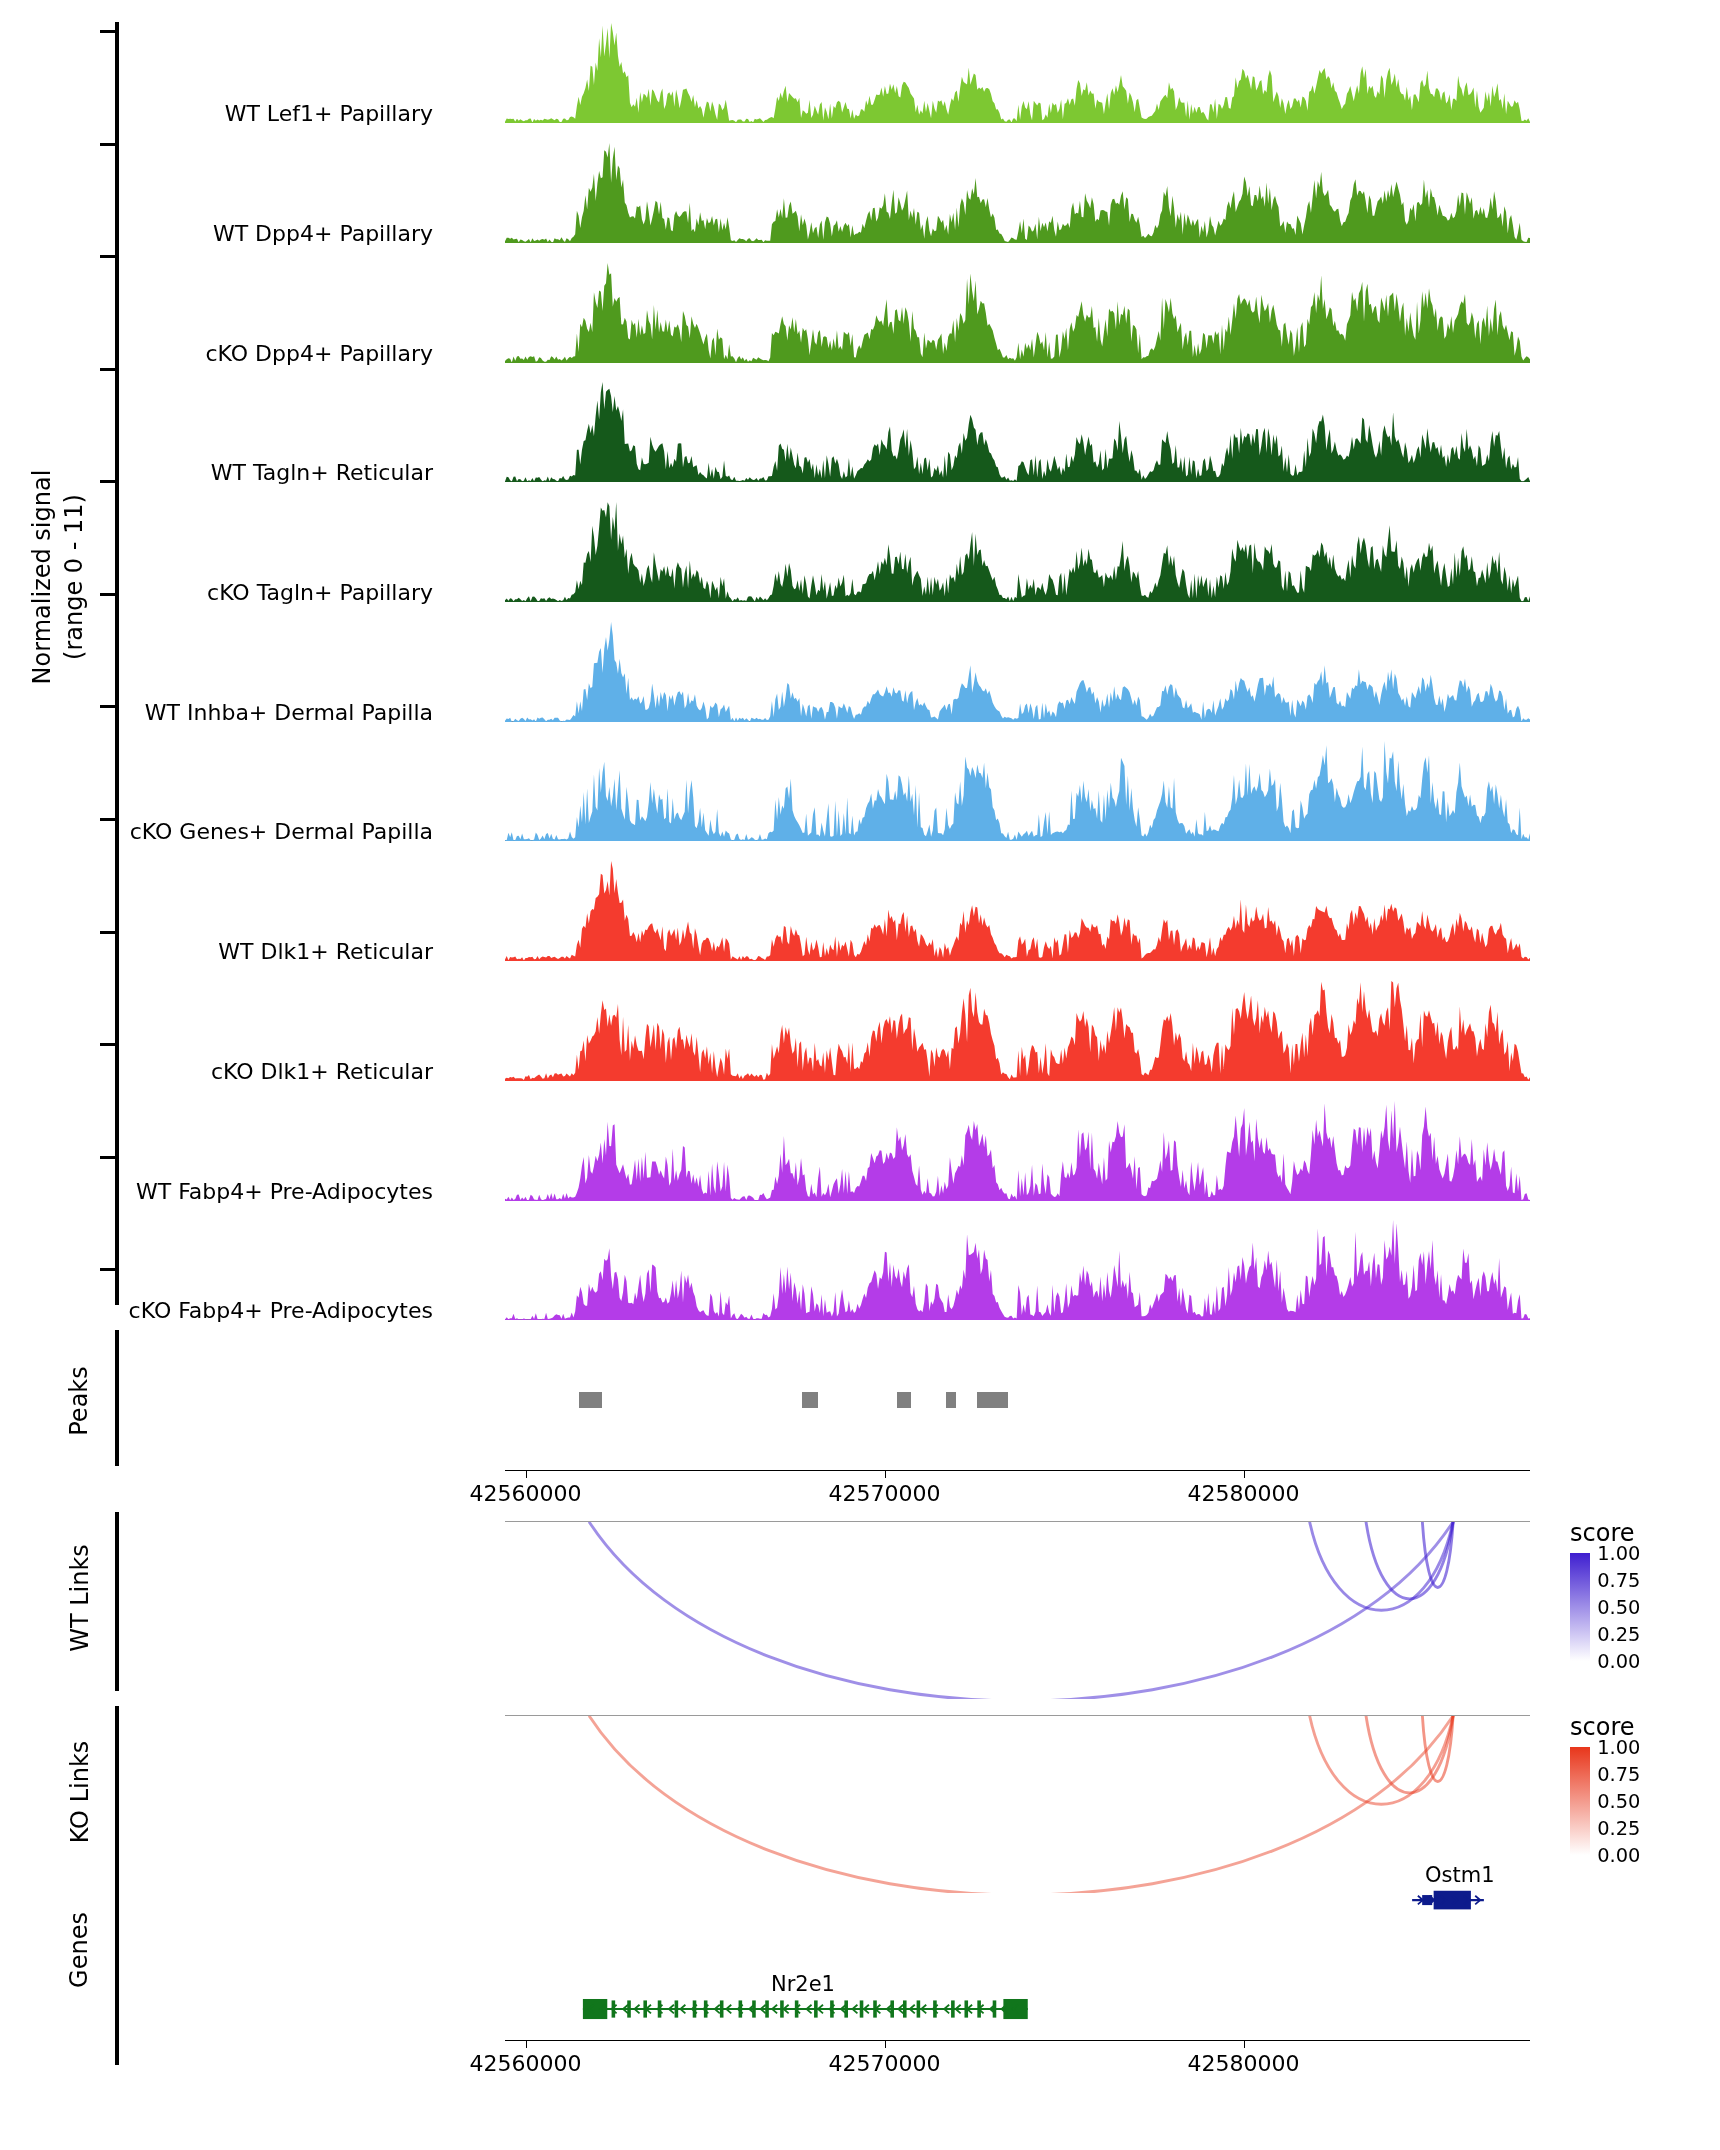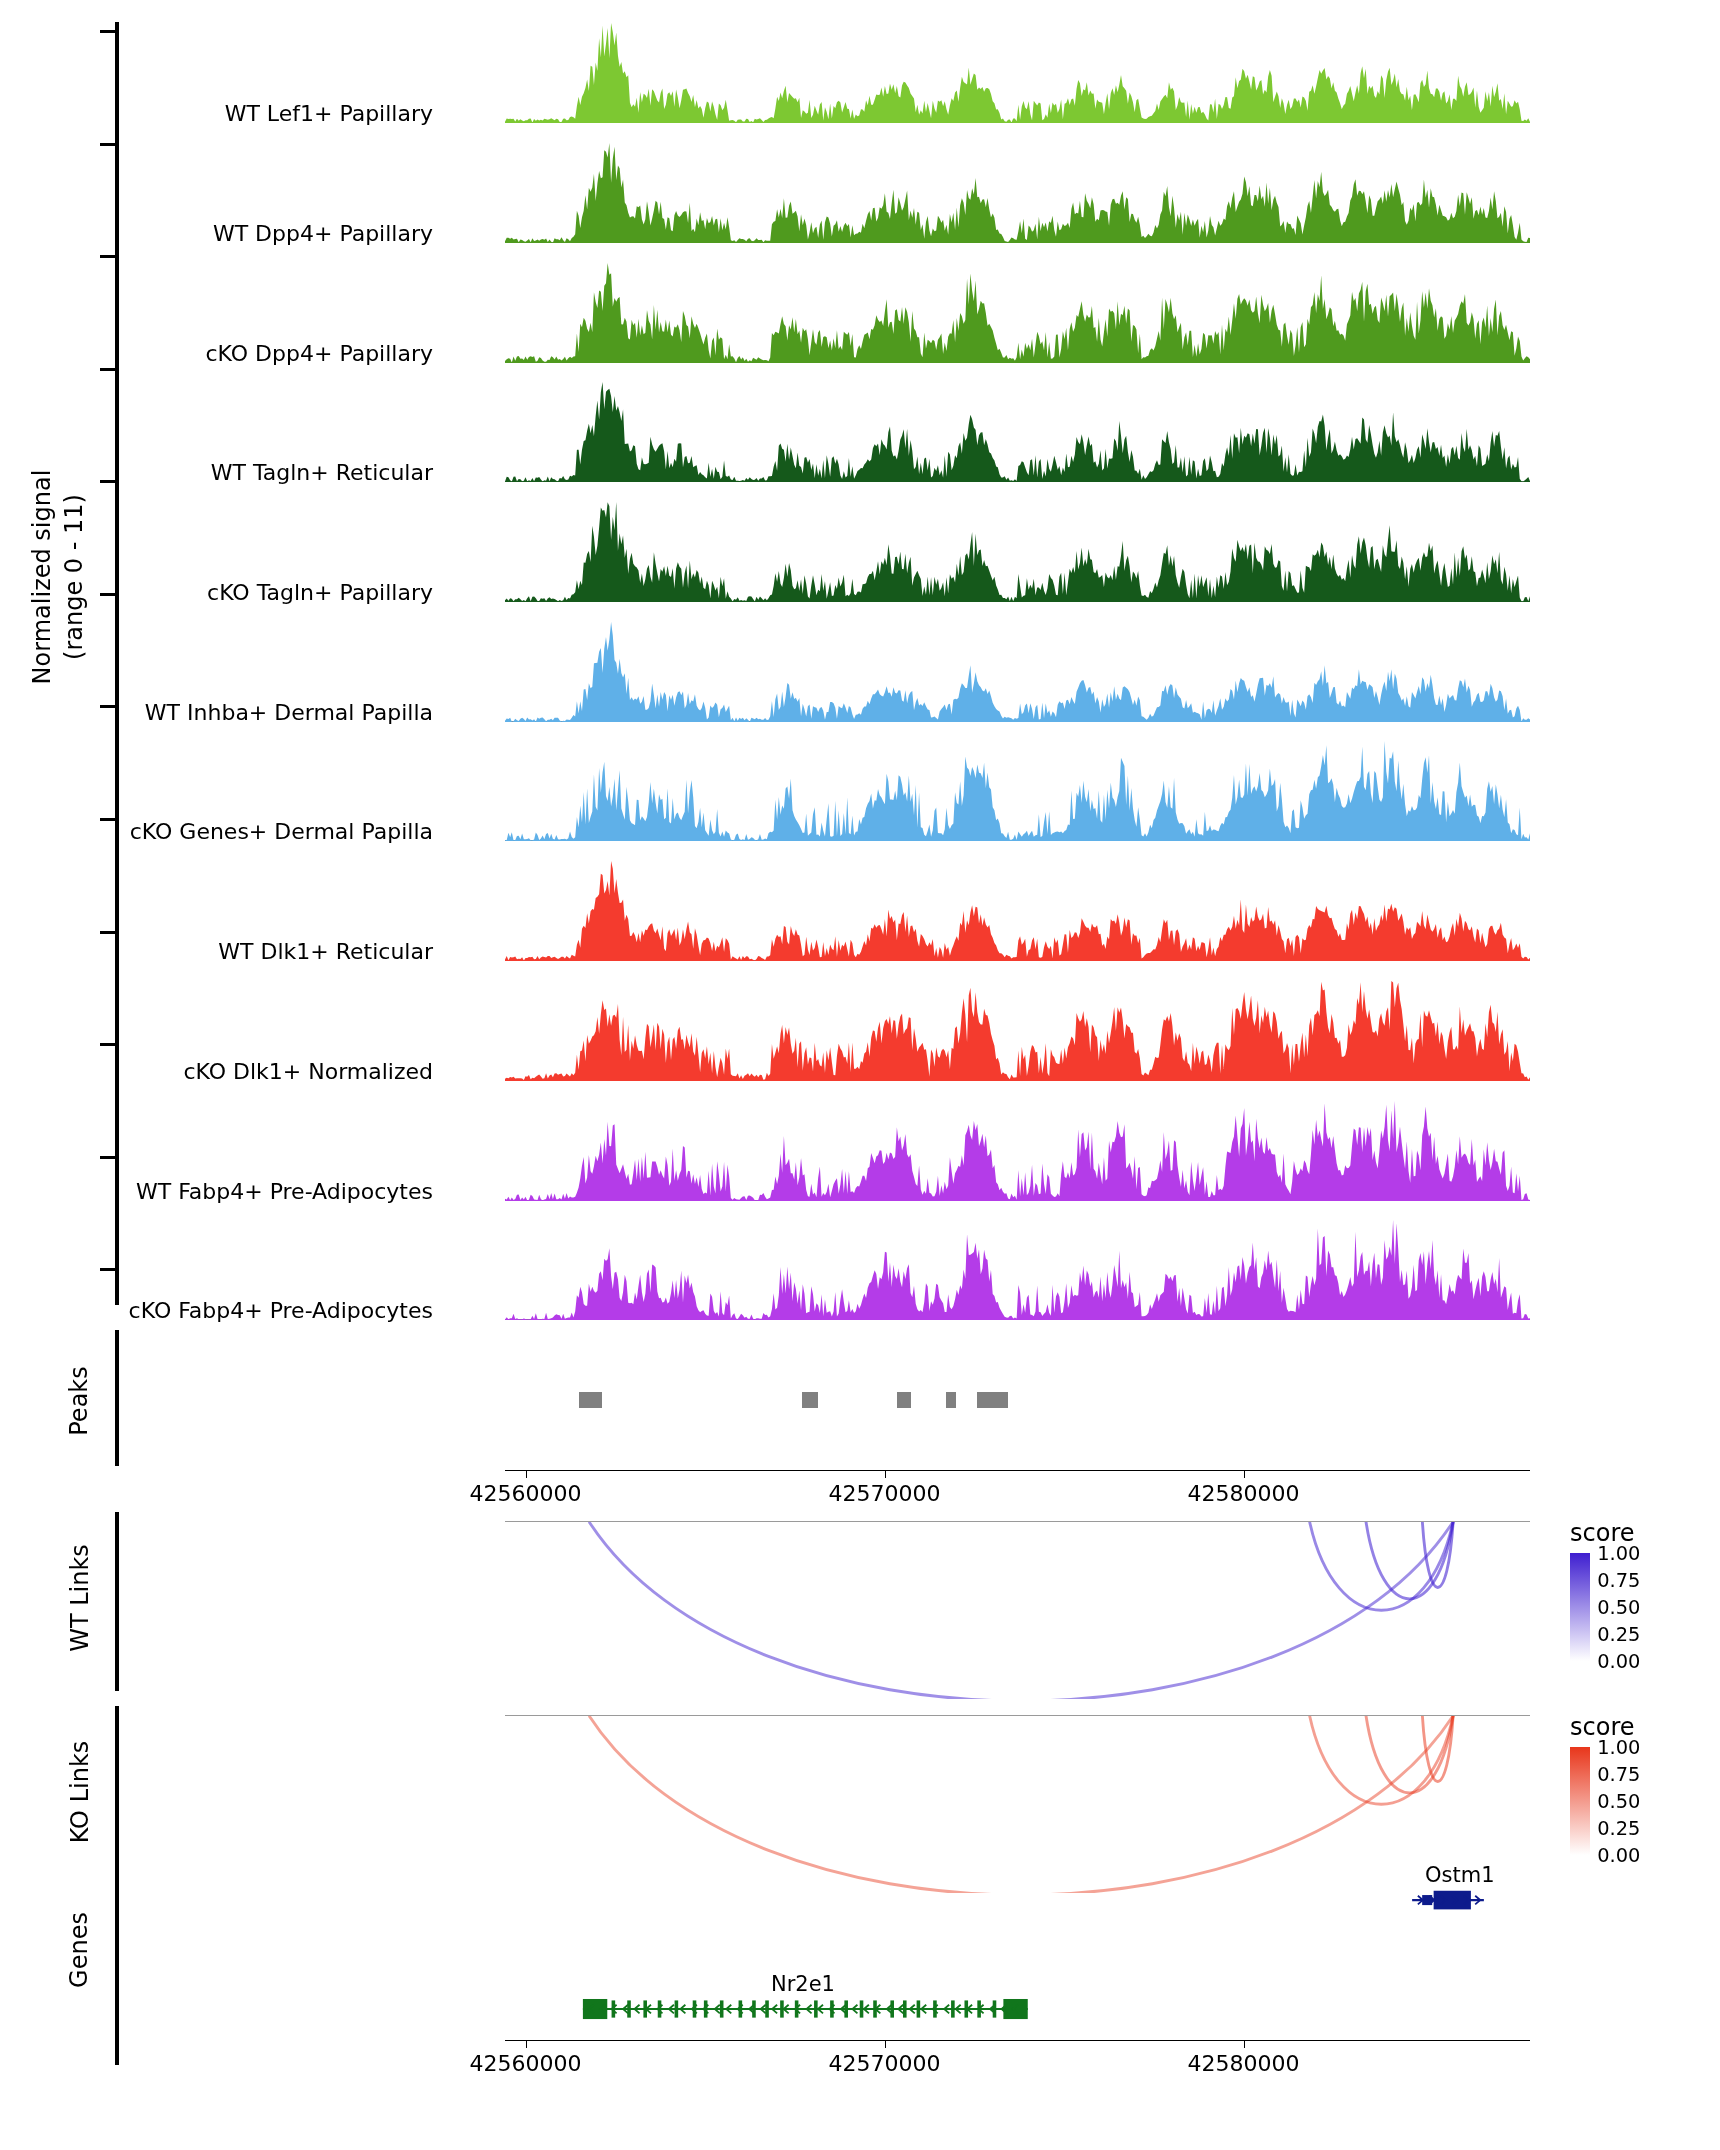--- a/index.html
+++ b/index.html
@@ -158,21 +158,21 @@
         <div class="track" style="top: 858px;">
           <div class="track-label">WT Dlk1+ Reticular</div>
           <div class="track-plot">
             <div class="baseline"></div>
             <svg viewBox="0 0 1430 140" preserveAspectRatio="none">
               <path d="M0,140 L0.0,137.9 L2.4,133.1 L4.8,138.8 L7.2,134.5 L9.5,135.0 L11.9,134.6 L14.3,133.6 L16.7,137.7 L19.1,136.8 L21.5,137.2 L23.9,134.6 L26.3,139.2 L28.6,135.7 L31.0,135.7 L33.4,134.5 L35.8,134.6 L38.2,133.9 L40.6,137.6 L43.0,137.2 L45.4,133.1 L47.7,137.6 L50.1,135.1 L52.5,133.6 L54.9,134.3 L57.3,135.1 L59.7,133.0 L62.1,133.0 L64.5,135.7 L66.8,134.7 L69.2,134.0 L71.6,135.7 L74.0,137.3 L76.4,135.7 L78.8,134.0 L81.2,134.1 L83.6,136.5 L85.9,133.0 L88.3,135.1 L90.7,136.4 L93.1,131.3 L95.5,132.7 L97.9,133.7 L100.3,117.3 L102.7,110.1 L105.0,121.3 L107.4,94.7 L109.8,90.7 L112.2,93.7 L114.6,73.3 L117.0,87.4 L119.4,70.5 L121.8,67.3 L124.1,68.1 L126.5,51.9 L128.9,49.9 L131.3,46.5 L133.7,18.0 L136.1,19.5 L138.5,45.5 L140.9,40.6 L143.2,27.9 L145.6,48.3 L148.0,0.0 L150.4,11.0 L152.8,45.0 L155.2,25.1 L157.6,44.5 L159.9,58.9 L162.3,58.4 L164.7,53.8 L167.1,83.5 L169.5,75.2 L171.9,81.7 L174.3,105.1 L176.7,104.8 L179.0,99.3 L181.4,104.3 L183.8,113.6 L186.2,100.9 L188.6,113.9 L191.0,96.9 L193.4,104.8 L195.8,95.8 L198.1,97.0 L200.5,91.8 L202.9,88.4 L205.3,87.2 L207.7,97.2 L210.1,101.2 L212.5,94.4 L214.9,103.4 L217.2,111.1 L219.6,91.4 L222.0,122.5 L224.4,126.2 L226.8,101.3 L229.2,95.5 L231.6,105.0 L234.0,100.9 L236.3,95.2 L238.7,111.1 L241.1,93.1 L243.5,118.3 L245.9,112.2 L248.3,95.5 L250.7,109.5 L253.1,95.1 L255.4,84.7 L257.8,100.2 L260.2,102.7 L262.6,122.8 L265.0,94.2 L267.4,103.4 L269.8,118.8 L272.2,132.1 L274.5,115.7 L276.9,111.0 L279.3,110.7 L281.7,107.1 L284.1,108.4 L286.5,115.1 L288.9,126.0 L291.3,112.9 L293.6,126.8 L296.0,118.8 L298.4,121.1 L300.8,114.9 L303.2,106.7 L305.6,127.3 L308.0,108.0 L310.4,110.8 L312.7,115.7 L315.1,138.4 L317.5,133.4 L319.9,135.1 L322.3,136.6 L324.7,137.8 L327.1,133.5 L329.4,138.5 L331.8,133.0 L334.2,136.0 L336.6,133.4 L339.0,133.6 L341.4,137.5 L343.8,137.0 L346.2,138.3 L348.5,139.2 L350.9,137.1 L353.3,133.0 L355.7,133.8 L358.1,135.9 L360.5,136.8 L362.9,138.7 L365.3,133.6 L367.6,133.7 L370.0,131.8 L372.4,109.6 L374.8,119.9 L377.2,108.8 L379.6,103.3 L382.0,106.5 L384.4,105.2 L386.7,116.6 L389.1,90.9 L391.5,92.5 L393.9,113.1 L396.3,116.8 L398.7,91.1 L401.1,100.8 L403.5,105.1 L405.8,95.4 L408.2,103.4 L410.6,104.3 L413.0,117.1 L415.4,133.5 L417.8,131.1 L420.2,106.2 L422.6,123.9 L424.9,131.5 L427.3,112.9 L429.7,125.2 L432.1,121.7 L434.5,110.0 L436.9,120.3 L439.3,134.7 L441.7,134.5 L444.0,113.3 L446.4,133.5 L448.8,121.9 L451.2,131.6 L453.6,117.0 L456.0,123.0 L458.4,124.9 L460.8,105.5 L463.1,134.2 L465.5,110.7 L467.9,125.7 L470.3,117.1 L472.7,119.7 L475.1,112.7 L477.5,123.5 L479.8,133.7 L482.2,110.4 L484.6,115.3 L487.0,131.2 L489.4,134.8 L491.8,129.7 L494.2,131.3 L496.6,127.2 L498.9,119.7 L501.3,111.9 L503.7,118.3 L506.1,102.7 L508.5,112.7 L510.9,93.3 L513.3,94.8 L515.7,88.6 L518.0,93.6 L520.4,90.4 L522.8,89.7 L525.2,95.5 L527.6,103.1 L530.0,81.3 L532.4,105.7 L534.8,67.8 L537.1,81.2 L539.5,77.0 L541.9,86.0 L544.3,81.8 L546.7,110.8 L549.1,87.5 L551.5,88.1 L553.9,76.0 L556.2,71.4 L558.6,99.4 L561.0,76.3 L563.4,106.5 L565.8,91.1 L568.2,90.2 L570.6,99.8 L573.0,94.9 L575.3,111.6 L577.7,120.1 L580.1,102.1 L582.5,105.0 L584.9,109.5 L587.3,116.5 L589.7,119.7 L592.1,113.9 L594.4,118.2 L596.8,109.1 L599.2,133.3 L601.6,121.7 L604.0,135.4 L606.4,120.4 L608.8,124.7 L611.2,135.6 L613.5,114.9 L615.9,124.4 L618.3,120.5 L620.7,132.6 L623.1,123.9 L625.5,118.1 L627.9,110.8 L630.3,105.2 L632.6,111.5 L635.0,86.6 L637.4,90.3 L639.8,70.0 L642.2,100.4 L644.6,82.8 L647.0,90.0 L649.3,72.2 L651.7,62.0 L654.1,77.5 L656.5,64.0 L658.9,65.2 L661.3,87.5 L663.7,74.7 L666.1,90.5 L668.4,79.2 L670.8,88.9 L673.2,93.0 L675.6,89.7 L678.0,102.4 L680.4,107.6 L682.8,114.7 L685.2,118.2 L687.5,124.9 L689.9,129.2 L692.3,129.2 L694.7,131.4 L697.1,134.6 L699.5,131.3 L701.9,132.8 L704.3,133.4 L706.6,136.4 L709.0,134.8 L711.4,134.6 L713.8,134.5 L716.2,111.3 L718.6,105.5 L721.0,117.2 L723.4,114.2 L725.7,108.7 L728.1,133.9 L730.5,124.6 L732.9,123.5 L735.3,111.3 L737.7,106.9 L740.1,123.7 L742.5,108.7 L744.8,134.7 L747.2,135.3 L749.6,134.4 L752.0,120.9 L754.4,112.3 L756.8,120.1 L759.2,123.3 L761.6,118.7 L763.9,136.4 L766.3,106.9 L768.7,115.3 L771.1,109.9 L773.5,132.3 L775.9,130.7 L778.3,116.9 L780.7,102.6 L783.0,103.0 L785.4,128.3 L787.8,96.4 L790.2,107.7 L792.6,105.5 L795.0,99.6 L797.4,100.3 L799.7,107.9 L802.1,100.9 L804.5,80.1 L806.9,85.0 L809.3,90.5 L811.7,93.4 L814.1,93.4 L816.5,99.5 L818.8,87.5 L821.2,92.5 L823.6,93.2 L826.0,90.0 L828.4,102.6 L830.8,102.0 L833.2,118.5 L835.6,115.7 L837.9,123.2 L840.3,105.8 L842.7,110.0 L845.1,81.1 L847.5,84.5 L849.9,83.2 L852.3,88.2 L854.7,74.6 L857.0,86.2 L859.4,104.6 L861.8,96.9 L864.2,79.0 L866.6,93.1 L869.0,81.4 L871.4,83.3 L873.8,117.2 L876.1,101.3 L878.5,104.8 L880.9,104.2 L883.3,115.3 L885.7,107.3 L888.1,136.5 L890.5,134.9 L892.9,131.6 L895.2,129.4 L897.6,128.9 L900.0,128.9 L902.4,126.2 L904.8,123.5 L907.2,123.8 L909.6,117.4 L912.0,106.5 L914.3,113.6 L916.7,96.2 L919.1,81.6 L921.5,87.3 L923.9,82.3 L926.3,110.6 L928.7,97.5 L931.1,97.2 L933.4,118.1 L935.8,98.3 L938.2,95.7 L940.6,102.3 L943.0,127.3 L945.4,119.6 L947.8,115.2 L950.2,108.3 L952.5,125.3 L954.9,117.0 L957.3,124.0 L959.7,106.7 L962.1,108.7 L964.5,126.3 L966.9,118.6 L969.2,124.5 L971.6,113.8 L974.0,114.0 L976.4,115.5 L978.8,134.7 L981.2,123.0 L983.6,106.9 L986.0,132.0 L988.3,121.0 L990.7,133.5 L993.1,123.2 L995.5,119.9 L997.9,106.3 L1000.3,112.3 L1002.7,103.1 L1005.1,103.4 L1007.4,95.7 L1009.8,91.9 L1012.2,97.4 L1014.6,92.0 L1017.0,76.5 L1019.4,94.8 L1021.8,82.3 L1024.2,90.3 L1026.5,53.4 L1028.9,96.3 L1031.3,100.8 L1033.7,60.9 L1036.1,87.8 L1038.5,92.4 L1040.9,78.4 L1043.3,84.9 L1045.6,82.4 L1048.0,63.8 L1050.4,78.1 L1052.8,83.7 L1055.2,81.4 L1057.6,73.7 L1060.0,94.4 L1062.4,93.6 L1064.7,64.5 L1067.1,85.0 L1069.5,83.2 L1071.9,89.2 L1074.3,82.9 L1076.7,104.7 L1079.1,89.5 L1081.5,98.2 L1083.8,109.2 L1086.2,112.3 L1088.6,129.0 L1091.0,109.7 L1093.4,107.5 L1095.8,119.3 L1098.2,110.0 L1100.6,133.1 L1102.9,106.5 L1105.3,103.2 L1107.7,106.9 L1110.1,129.6 L1112.5,108.2 L1114.9,111.1 L1117.3,110.3 L1119.6,94.7 L1122.0,89.6 L1124.4,93.5 L1126.8,81.3 L1129.2,81.5 L1131.6,63.1 L1134.0,67.3 L1136.4,68.8 L1138.7,70.1 L1141.1,71.1 L1143.5,72.2 L1145.9,62.6 L1148.3,75.9 L1150.7,80.3 L1153.1,79.4 L1155.5,88.7 L1157.8,95.3 L1160.2,97.1 L1162.6,106.2 L1165.0,101.3 L1167.4,110.5 L1169.8,110.6 L1172.2,110.2 L1174.6,87.0 L1176.9,96.4 L1179.3,74.0 L1181.7,68.3 L1184.1,89.7 L1186.5,71.7 L1188.9,81.2 L1191.3,62.9 L1193.7,63.2 L1196.0,69.3 L1198.4,74.2 L1200.8,85.4 L1203.2,77.6 L1205.6,94.5 L1208.0,86.4 L1210.4,103.3 L1212.8,80.0 L1215.1,97.9 L1217.5,92.1 L1219.9,88.6 L1222.3,75.1 L1224.7,83.9 L1227.1,61.0 L1229.5,84.9 L1231.9,66.5 L1234.2,68.0 L1236.6,59.8 L1239.0,71.2 L1241.4,64.9 L1243.8,66.8 L1246.2,83.8 L1248.6,79.2 L1251.0,73.6 L1253.3,85.2 L1255.7,103.1 L1258.1,92.7 L1260.5,96.5 L1262.9,92.6 L1265.3,109.2 L1267.7,103.1 L1270.1,100.7 L1272.4,85.1 L1274.8,87.8 L1277.2,91.6 L1279.6,70.1 L1282.0,89.9 L1284.4,95.6 L1286.8,74.8 L1289.1,85.8 L1291.5,95.9 L1293.9,99.0 L1296.3,95.1 L1298.7,88.2 L1301.1,107.6 L1303.5,97.1 L1305.9,92.8 L1308.2,110.9 L1310.6,105.6 L1313.0,113.8 L1315.4,112.2 L1317.8,105.8 L1320.2,94.2 L1322.6,86.9 L1325.0,104.6 L1327.3,81.0 L1329.7,91.9 L1332.1,72.5 L1334.5,80.4 L1336.9,98.7 L1339.3,83.6 L1341.7,87.1 L1344.1,95.4 L1346.4,97.3 L1348.8,91.4 L1351.2,105.4 L1353.6,114.2 L1356.0,94.4 L1358.4,97.2 L1360.8,115.1 L1363.2,100.3 L1365.5,110.9 L1367.9,120.6 L1370.3,116.1 L1372.7,95.1 L1375.1,91.1 L1377.5,90.8 L1379.9,99.4 L1382.3,103.1 L1384.6,97.0 L1387.0,94.8 L1389.4,86.6 L1391.8,102.9 L1394.2,107.2 L1396.6,108.7 L1399.0,129.2 L1401.4,116.6 L1403.7,107.9 L1406.1,124.8 L1408.5,121.5 L1410.9,115.4 L1413.3,121.9 L1415.7,115.3 L1418.1,134.1 L1420.5,136.4 L1422.8,133.9 L1425.2,134.3 L1427.6,137.9 L1430.0,135.5 L1430,140 Z" fill="#F43B2E"></path>
             </svg>
           </div>
         </div>
         <div class="track" style="top: 978px;">
-          <div class="track-label">cKO Dlk1+ Normalized</div>
+          <div class="track-label">cKO Dlk1+ Reticular</div>
           <div class="track-plot">
             <div class="baseline"></div>
             <svg viewBox="0 0 1430 140" preserveAspectRatio="none">
               <path d="M0,140 L0.0,136.8 L2.4,135.4 L4.8,136.2 L7.2,134.5 L9.5,135.1 L11.9,134.0 L14.3,136.6 L16.7,136.1 L19.1,136.1 L21.5,136.2 L23.9,136.5 L26.3,138.7 L28.6,133.2 L31.0,134.0 L33.4,131.7 L35.8,137.6 L38.2,135.4 L40.6,136.3 L43.0,134.2 L45.4,132.4 L47.7,130.9 L50.1,133.6 L52.5,136.8 L54.9,136.1 L57.3,129.1 L59.7,136.5 L62.1,132.2 L64.5,130.9 L66.8,134.8 L69.2,129.5 L71.6,129.2 L74.0,131.3 L76.4,130.1 L78.8,129.4 L81.2,133.6 L83.6,133.1 L85.9,129.6 L88.3,131.5 L90.7,133.8 L93.1,129.1 L95.5,132.0 L97.9,128.5 L100.3,103.1 L102.7,124.1 L105.0,98.5 L107.4,97.3 L109.8,83.4 L112.2,112.3 L114.6,75.6 L117.0,88.0 L119.4,83.8 L121.8,77.6 L124.1,76.0 L126.5,70.3 L128.9,50.3 L131.3,74.0 L133.7,46.7 L136.1,27.0 L138.5,40.6 L140.9,38.5 L143.2,63.9 L145.6,46.7 L148.0,62.8 L150.4,48.5 L152.8,47.3 L155.2,51.5 L157.6,32.3 L159.9,82.1 L162.3,103.9 L164.7,49.9 L167.1,99.3 L169.5,96.4 L171.9,61.3 L174.3,111.7 L176.7,83.7 L179.0,95.0 L181.4,75.9 L183.8,89.5 L186.2,97.6 L188.6,98.0 L191.0,97.6 L193.4,109.6 L195.8,80.2 L198.1,59.9 L200.5,63.4 L202.9,92.9 L205.3,78.3 L207.7,60.9 L210.1,97.3 L212.5,58.4 L214.9,64.1 L217.2,95.7 L219.6,66.9 L222.0,75.3 L224.4,114.7 L226.8,86.0 L229.2,77.9 L231.6,111.0 L234.0,82.0 L236.3,78.3 L238.7,95.0 L241.1,69.3 L243.5,64.2 L245.9,82.4 L248.3,81.5 L250.7,96.3 L253.1,75.3 L255.4,85.4 L257.8,92.8 L260.2,73.1 L262.6,98.6 L265.0,104.7 L267.4,78.0 L269.8,102.7 L272.2,127.6 L274.5,100.7 L276.9,95.5 L279.3,108.5 L281.7,91.5 L284.1,116.4 L286.5,100.5 L288.9,129.3 L291.3,98.0 L293.6,120.5 L296.0,134.9 L298.4,120.0 L300.8,107.5 L303.2,114.9 L305.6,131.4 L308.0,94.6 L310.4,109.2 L312.7,94.5 L315.1,130.6 L317.5,132.6 L319.9,132.9 L322.3,133.4 L324.7,129.1 L327.1,136.6 L329.4,131.9 L331.8,137.3 L334.2,132.8 L336.6,131.1 L339.0,129.2 L341.4,133.2 L343.8,129.5 L346.2,132.2 L348.5,134.0 L350.9,131.1 L353.3,134.8 L355.7,131.4 L358.1,131.7 L360.5,138.4 L362.9,137.6 L365.3,128.3 L367.6,133.1 L370.0,129.7 L372.4,88.2 L374.8,108.8 L377.2,100.4 L379.6,91.5 L382.0,101.2 L384.4,74.2 L386.7,61.6 L389.1,87.6 L391.5,64.4 L393.9,75.6 L396.3,65.0 L398.7,88.0 L401.1,101.7 L403.5,97.8 L405.8,79.3 L408.2,120.6 L410.6,87.9 L413.0,84.2 L415.4,125.8 L417.8,101.1 L420.2,92.8 L422.6,116.9 L424.9,107.0 L427.3,107.8 L429.7,126.8 L432.1,86.6 L434.5,112.4 L436.9,109.2 L439.3,117.9 L441.7,119.8 L444.0,99.6 L446.4,128.8 L448.8,97.1 L451.2,111.4 L453.6,92.7 L456.0,113.4 L458.4,131.5 L460.8,132.1 L463.1,104.5 L465.5,87.8 L467.9,94.6 L470.3,98.5 L472.7,107.2 L475.1,106.0 L477.5,115.8 L479.8,86.1 L482.2,127.8 L484.6,86.1 L487.0,122.9 L489.4,122.8 L491.8,120.1 L494.2,123.6 L496.6,111.9 L498.9,114.5 L501.3,101.5 L503.7,99.2 L506.1,85.6 L508.5,106.2 L510.9,79.3 L513.3,69.2 L515.7,69.9 L518.0,85.0 L520.4,65.8 L522.8,57.2 L525.2,87.5 L527.6,66.1 L530.0,56.5 L532.4,53.1 L534.8,60.3 L537.1,49.0 L539.5,73.6 L541.9,55.0 L544.3,55.6 L546.7,80.8 L549.1,61.3 L551.5,49.6 L553.9,45.6 L556.2,74.4 L558.6,68.6 L561.0,66.2 L563.4,50.8 L565.8,51.9 L568.2,96.8 L570.6,66.1 L573.0,80.4 L575.3,99.0 L577.7,93.0 L580.1,90.2 L582.5,86.3 L584.9,96.1 L587.3,95.4 L589.7,112.3 L592.1,134.1 L594.4,95.8 L596.8,101.0 L599.2,120.1 L601.6,92.8 L604.0,105.2 L606.4,107.4 L608.8,98.1 L611.2,95.0 L613.5,97.7 L615.9,106.8 L618.3,97.3 L620.7,123.6 L623.1,93.6 L625.5,95.1 L627.9,66.3 L630.3,63.2 L632.6,87.6 L635.0,72.7 L637.4,44.6 L639.8,24.0 L642.2,47.2 L644.6,86.0 L647.0,19.9 L649.3,9.4 L651.7,42.1 L654.1,50.7 L656.5,15.9 L658.9,43.4 L661.3,57.4 L663.7,60.8 L666.1,61.0 L668.4,38.9 L670.8,47.7 L673.2,48.4 L675.6,58.7 L678.0,73.8 L680.4,82.9 L682.8,90.8 L685.2,110.0 L687.5,107.5 L689.9,115.3 L692.3,131.0 L694.7,127.6 L697.1,129.8 L699.5,130.3 L701.9,134.9 L704.3,137.5 L706.6,131.0 L709.0,135.1 L711.4,135.0 L713.8,134.7 L716.2,97.3 L718.6,132.9 L721.0,91.9 L723.4,109.5 L725.7,103.1 L728.1,133.0 L730.5,119.1 L732.9,99.1 L735.3,89.5 L737.7,92.0 L740.1,100.2 L742.5,98.9 L744.8,129.0 L747.2,106.5 L749.6,130.0 L752.0,114.5 L754.4,87.3 L756.8,128.9 L759.2,133.5 L761.6,95.5 L763.9,103.9 L766.3,106.7 L768.7,114.4 L771.1,115.8 L773.5,116.1 L775.9,96.0 L778.3,116.0 L780.7,93.1 L783.0,108.4 L785.4,92.9 L787.8,87.1 L790.2,77.6 L792.6,80.4 L795.0,89.9 L797.4,44.8 L799.7,52.2 L802.1,57.2 L804.5,53.6 L806.9,42.1 L809.3,64.3 L811.7,52.1 L814.1,64.4 L816.5,100.1 L818.8,60.9 L821.2,64.9 L823.6,76.1 L826.0,78.9 L828.4,112.0 L830.8,82.1 L833.2,98.9 L835.6,88.2 L837.9,102.3 L840.3,69.8 L842.7,87.3 L845.1,72.9 L847.5,56.7 L849.9,36.4 L852.3,70.0 L854.7,36.7 L857.0,44.3 L859.4,37.1 L861.8,54.6 L864.2,80.6 L866.6,60.1 L869.0,63.5 L871.4,64.9 L873.8,72.4 L876.1,72.3 L878.5,99.0 L880.9,101.8 L883.3,95.2 L885.7,107.8 L888.1,130.3 L890.5,132.2 L892.9,128.0 L895.2,129.8 L897.6,131.9 L900.0,124.2 L902.4,124.4 L904.8,116.0 L907.2,106.0 L909.6,107.7 L912.0,107.1 L914.3,89.1 L916.7,68.0 L919.1,53.5 L921.5,55.6 L923.9,48.9 L926.3,56.7 L928.7,44.7 L931.1,62.6 L933.4,90.4 L935.8,71.9 L938.2,83.5 L940.6,73.3 L943.0,80.2 L945.4,107.4 L947.8,112.6 L950.2,98.2 L952.5,114.6 L954.9,117.3 L957.3,126.2 L959.7,86.5 L962.1,116.3 L964.5,91.8 L966.9,101.4 L969.2,115.9 L971.6,99.6 L974.0,97.3 L976.4,117.6 L978.8,116.2 L981.2,103.0 L983.6,111.3 L986.0,128.0 L988.3,104.1 L990.7,92.5 L993.1,86.4 L995.5,86.4 L997.9,129.7 L1000.3,89.5 L1002.7,123.3 L1005.1,88.4 L1007.4,94.1 L1009.8,97.1 L1012.2,91.0 L1014.6,37.8 L1017.0,75.6 L1019.4,39.6 L1021.8,37.9 L1024.2,42.3 L1026.5,53.1 L1028.9,32.2 L1031.3,15.4 L1033.7,40.0 L1036.1,53.7 L1038.5,38.0 L1040.9,20.3 L1043.3,52.4 L1045.6,63.1 L1048.0,51.3 L1050.4,27.1 L1052.8,73.6 L1055.2,48.1 L1057.6,58.9 L1060.0,36.1 L1062.4,50.8 L1064.7,41.8 L1067.1,61.2 L1069.5,72.3 L1071.9,42.3 L1074.3,45.9 L1076.7,57.7 L1079.1,80.7 L1081.5,73.3 L1083.8,69.8 L1086.2,101.5 L1088.6,96.7 L1091.0,86.7 L1093.4,94.2 L1095.8,129.4 L1098.2,88.6 L1100.6,117.8 L1102.9,88.1 L1105.3,88.1 L1107.7,113.2 L1110.1,89.1 L1112.5,72.1 L1114.9,107.1 L1117.3,74.8 L1119.6,105.4 L1122.0,62.2 L1124.4,51.3 L1126.8,76.2 L1129.2,47.7 L1131.6,45.9 L1134.0,41.0 L1136.4,49.5 L1138.7,0.9 L1141.1,13.4 L1143.5,12.0 L1145.9,43.2 L1148.3,64.6 L1150.7,73.0 L1153.1,46.3 L1155.5,58.0 L1157.8,79.7 L1160.2,79.4 L1162.6,88.0 L1165.0,82.2 L1167.4,106.0 L1169.8,106.0 L1172.2,103.9 L1174.6,93.6 L1176.9,60.3 L1179.3,75.6 L1181.7,69.6 L1184.1,55.1 L1186.5,60.9 L1188.9,23.7 L1191.3,33.2 L1193.7,1.7 L1196.0,43.9 L1198.4,13.9 L1200.8,39.7 L1203.2,53.0 L1205.6,39.8 L1208.0,56.4 L1210.4,71.5 L1212.8,72.4 L1215.1,68.8 L1217.5,77.6 L1219.9,53.3 L1222.3,45.0 L1224.7,57.9 L1227.1,62.6 L1229.5,42.6 L1231.9,36.6 L1234.2,68.6 L1236.6,0.0 L1239.0,2.1 L1241.4,37.1 L1243.8,10.3 L1246.2,2.6 L1248.6,26.4 L1251.0,39.6 L1253.3,60.5 L1255.7,84.6 L1258.1,61.7 L1260.5,96.6 L1262.9,96.9 L1265.3,79.6 L1267.7,115.6 L1270.1,87.8 L1272.4,82.1 L1274.8,81.3 L1277.2,45.5 L1279.6,93.2 L1282.0,41.2 L1284.4,48.8 L1286.8,50.2 L1289.1,41.1 L1291.5,50.7 L1293.9,59.8 L1296.3,58.5 L1298.7,77.3 L1301.1,56.8 L1303.5,88.5 L1305.9,71.2 L1308.2,76.7 L1310.6,94.6 L1313.0,109.2 L1315.4,84.9 L1317.8,72.1 L1320.2,64.2 L1322.6,95.5 L1325.0,96.0 L1327.3,90.2 L1329.7,96.5 L1332.1,35.4 L1334.5,72.7 L1336.9,53.7 L1339.3,76.6 L1341.7,69.4 L1344.1,64.5 L1346.4,59.2 L1348.8,70.4 L1351.2,70.4 L1353.6,79.9 L1356.0,105.7 L1358.4,89.8 L1360.8,80.9 L1363.2,94.7 L1365.5,96.7 L1367.9,59.1 L1370.3,78.6 L1372.7,43.6 L1375.1,33.2 L1377.5,57.6 L1379.9,60.1 L1382.3,71.3 L1384.6,43.0 L1387.0,88.4 L1389.4,74.8 L1391.8,67.4 L1394.2,103.1 L1396.6,98.7 L1399.0,84.1 L1401.4,126.2 L1403.7,100.2 L1406.1,112.3 L1408.5,87.7 L1410.9,90.1 L1413.3,99.1 L1415.7,114.9 L1418.1,129.3 L1420.5,129.6 L1422.8,134.6 L1425.2,133.8 L1427.6,138.1 L1430.0,134.9 L1430,140 Z" fill="#F43B2E"></path>
             </svg>
           </div>
         </div>
         <div class="track" style="top: 1098px;">
           <div class="track-label">WT Fabp4+ Pre-Adipocytes</div>
           <div class="track-plot">

